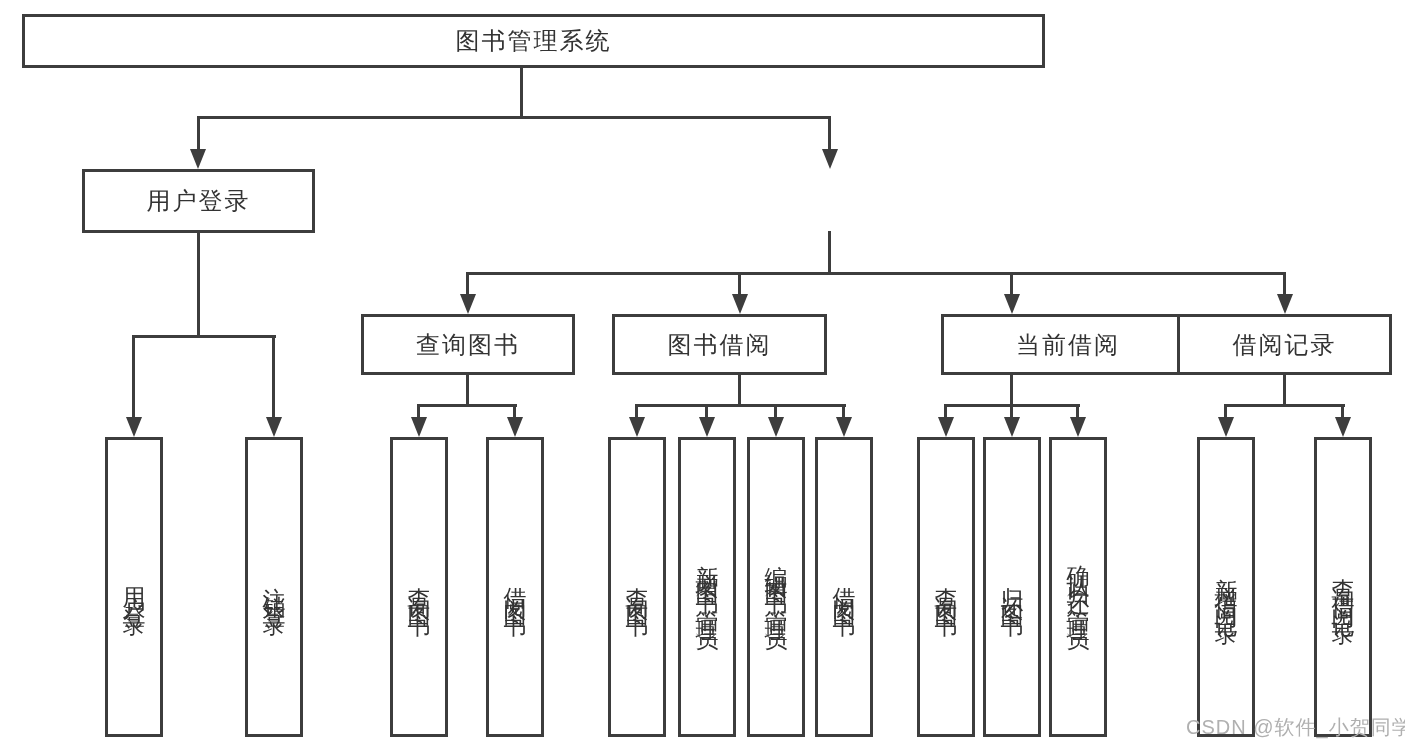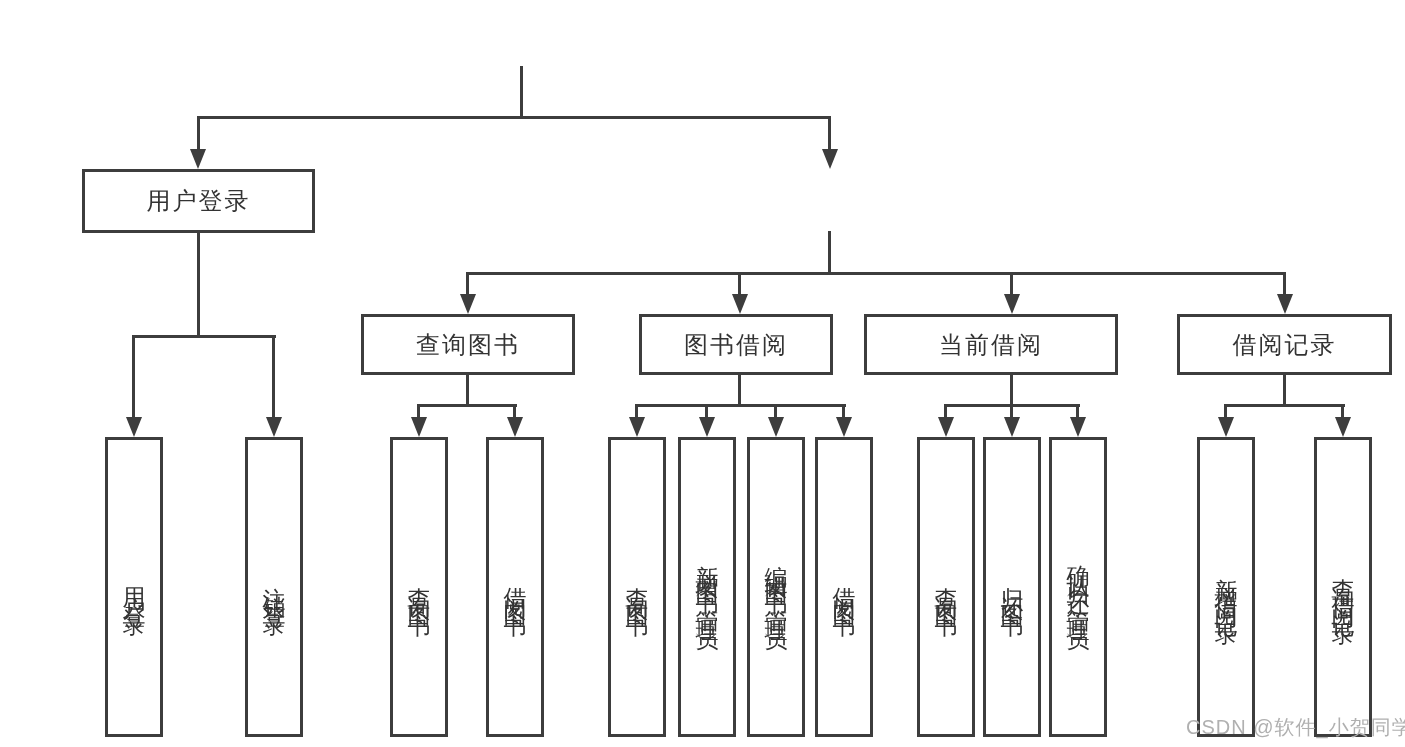--- a/index.html
+++ b/index.html
@@ -39,20 +39,21 @@
     position:absolute;left:1186px;top:714px;
     font-size:20px;letter-spacing:1px;white-space:nowrap;
     color:var(--watermark,#b0b0b0);z-index:5;
   }
 </style>
 </head>
 <body>
 
 <div class="canvas">
 
+  <div class="node" style="left:22px;top:14px;width:1023px;height:54px">图书管理系统</div>
 
   <div class="v" style="left:520px;top:66px;height:53px"></div>
   <div class="h" style="left:197px;top:116px;width:634px"></div>
   <div class="v" style="left:197px;top:116px;height:34px"></div>
   <div class="arrow" style="left:190px;top:149px"></div>
   <div class="v" style="left:828px;top:116px;height:34px"></div>
   <div class="arrow" style="left:822px;top:149px"></div>
 
   <div class="node" style="left:82px;top:169px;width:233px;height:64px">用户登录</div>
 
@@ -68,22 +69,22 @@
   <div class="v" style="left:466px;top:272px;height:23px"></div>
   <div class="arrow" style="left:460px;top:294px"></div>
   <div class="v" style="left:738px;top:272px;height:23px"></div>
   <div class="arrow" style="left:732px;top:294px"></div>
   <div class="v" style="left:1010px;top:272px;height:23px"></div>
   <div class="arrow" style="left:1004px;top:294px"></div>
   <div class="v" style="left:1283px;top:272px;height:23px"></div>
   <div class="arrow" style="left:1277px;top:294px"></div>
 
   <div class="node" style="left:361px;top:314px;width:214px;height:61px">查询图书</div>
-  <div class="node" style="left:639px;top:314px;width:194px;height:61px">图书借阅</div>
-  <div class="node" style="left:864px;top:314px;width:254px;height:61px">当前借阅</div>
+  <div class="node" style="left:612px;top:314px;width:215px;height:61px">图书借阅</div>
+  <div class="node" style="left:941px;top:314px;width:254px;height:61px">当前借阅</div>
   <div class="node" style="left:1177px;top:314px;width:215px;height:61px">借阅记录</div>
 
   <div class="v" style="left:466px;top:373px;height:33px"></div>
   <div class="h" style="left:417px;top:404px;width:100px"></div>
   <div class="v" style="left:417px;top:404px;height:14px"></div>
   <div class="arrow" style="left:411px;top:417px"></div>
   <div class="v" style="left:513px;top:404px;height:14px"></div>
   <div class="arrow" style="left:507px;top:417px"></div>
 
   <div class="v" style="left:738px;top:373px;height:33px"></div>

